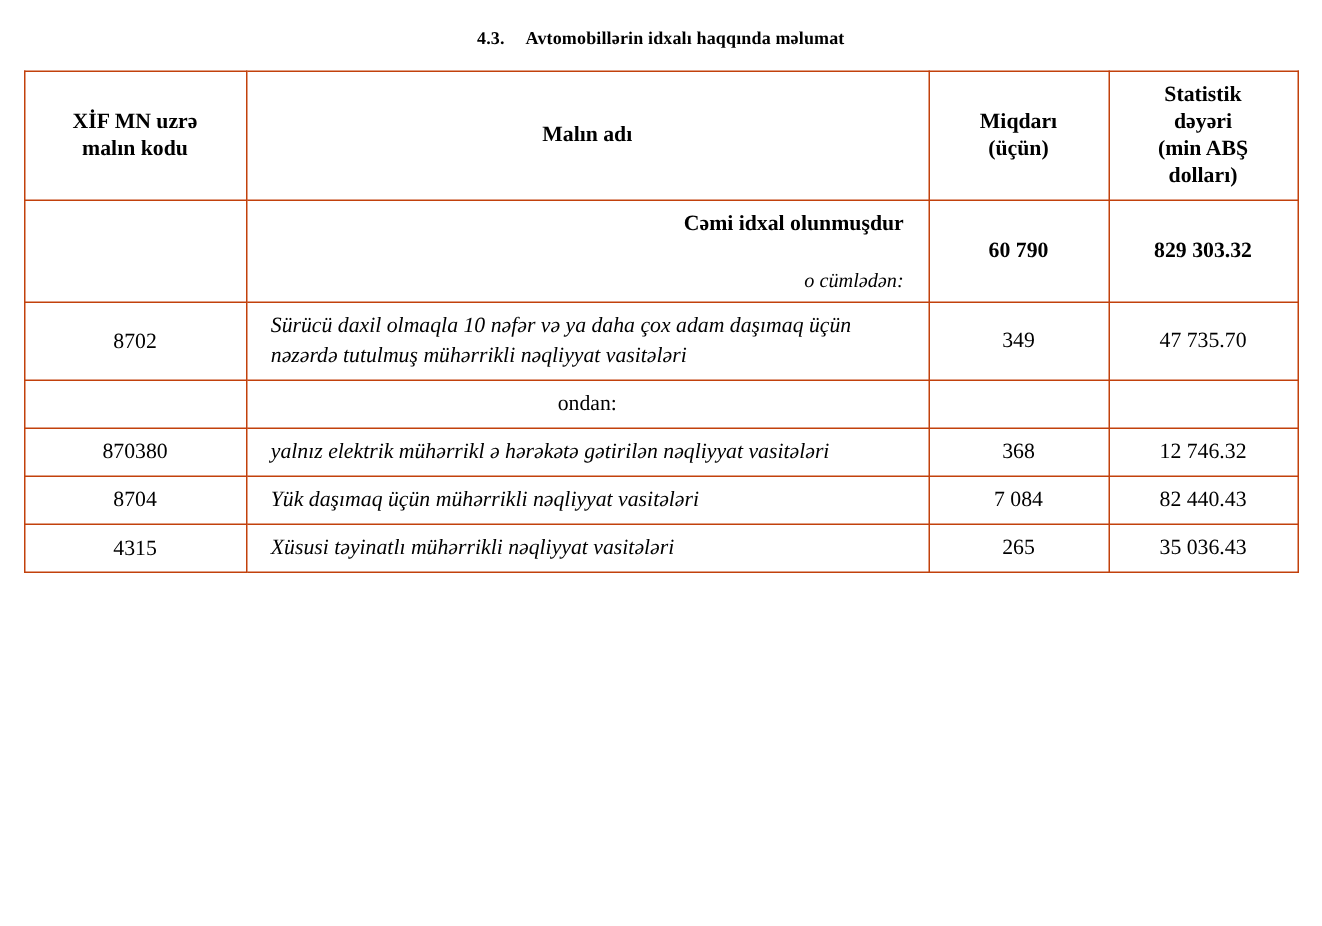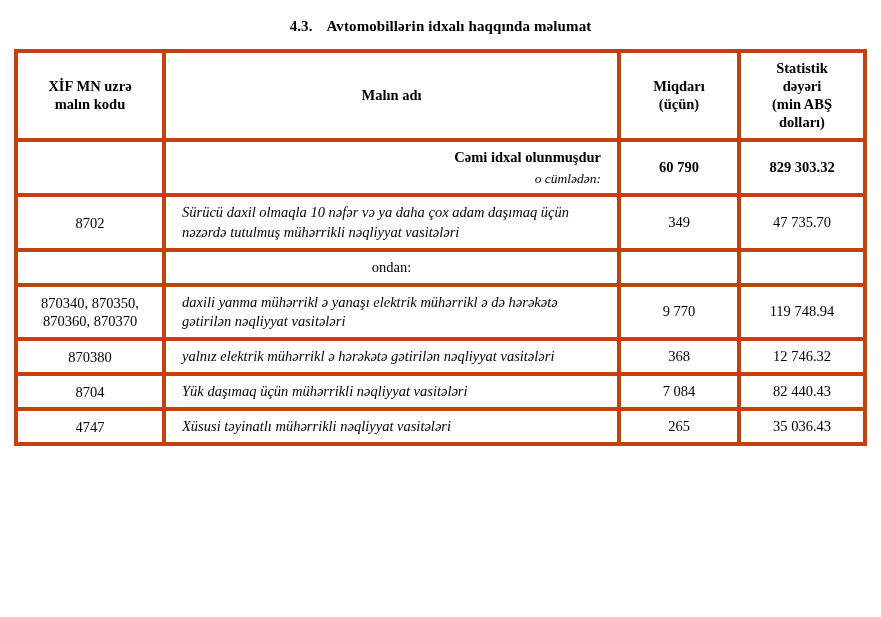--- a/index.html
+++ b/index.html
@@ -17,38 +17,38 @@
   .page {
     position: relative;
     width: 881px;
     height: 617px;
     box-sizing: border-box;
   }
   .doc-title {
     margin: 0;
     padding: 18px 0 14px 0;
     text-align: center;
-    font-size: 15px;
+    font-size: 12px;
     font-weight: bold;
     font-family: "Liberation Serif", serif;
     letter-spacing: 0.1px;
   }
   .doc-title .num {
     margin-right: 14px;
   }
   table.data-table {
     border-collapse: collapse;
     width: 849px;
     margin: 0 auto;
     table-layout: fixed;
     font-size: 14.5px;
   }
   table.data-table th,
   table.data-table td {
-    border: 4px solid #c2410c;
+    border: 1px solid #c2410c;
     padding: 6px 16px;
     vertical-align: middle;
   }
   thead th {
     text-align: center;
     font-weight: bold;
     font-size: 14.5px;
     line-height: 1.25;
     padding-top: 10px;
     padding-bottom: 10px;
@@ -75,21 +75,21 @@
     font-weight: bold;
   }
   tr.total td.num {
     font-weight: bold;
   }
   .sub-note {
     display: block;
     font-weight: normal;
     font-style: italic;
     font-size: 13.5px;
-    margin-top: 3px;
+    margin-top: 19px;
   }
   tr.center-note td.name {
     text-align: center;
   }
   .pad-name {
     padding-left: 18px;
     font-style: italic;
   }
 </style>
 </head>
@@ -147,46 +147,37 @@
       </tr>
 
 
       <tr class="center-note">
         <td class="code"></td>
         <td class="name">ondan:</td>
         <td class="num"></td>
         <td class="num"></td>
       </tr>
 
-      <tr>
-        <td class="code">
-          <span>870340, 870350,</span><br>
-          <span>870360, 870370</span>
-        </td>
-        <td class="name pad-name">daxili yanma mühərrikl ə yanaşı elektrik mühərrikl ə də hərəkətə gətirilən nəqliyyat vasitələri</td>
-        <td class="num">9 770</td>
-        <td class="num">119 748.94</td>
-      </tr>
 
       <tr>
         <td class="code">870380</td>
         <td class="name pad-name">yalnız elektrik mühərrikl ə hərəkətə gətirilən nəqliyyat vasitələri</td>
         <td class="num">368</td>
         <td class="num">12 746.32</td>
       </tr>
 
       <tr>
         <td class="code">8704</td>
         <td class="name pad-name">Yük daşımaq üçün mühərrikli nəqliyyat vasitələri</td>
         <td class="num">7 084</td>
         <td class="num">82 440.43</td>
       </tr>
 
       <tr>
-        <td class="code">4747</td>
+        <td class="code">4315</td>
         <td class="name pad-name">Xüsusi təyinatlı mühərrikli nəqliyyat vasitələri</td>
         <td class="num">265</td>
         <td class="num">35 036.43</td>
       </tr>
 
     </tbody>
   </table>
 
 </div>
 

